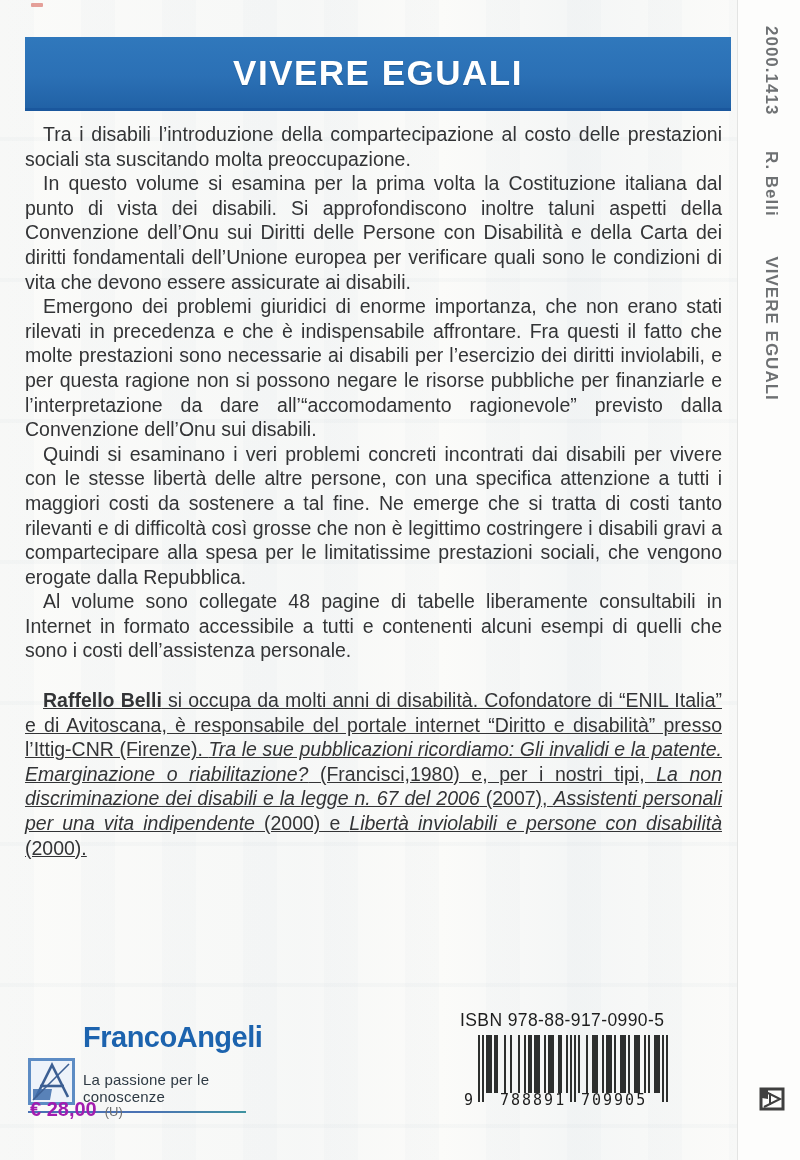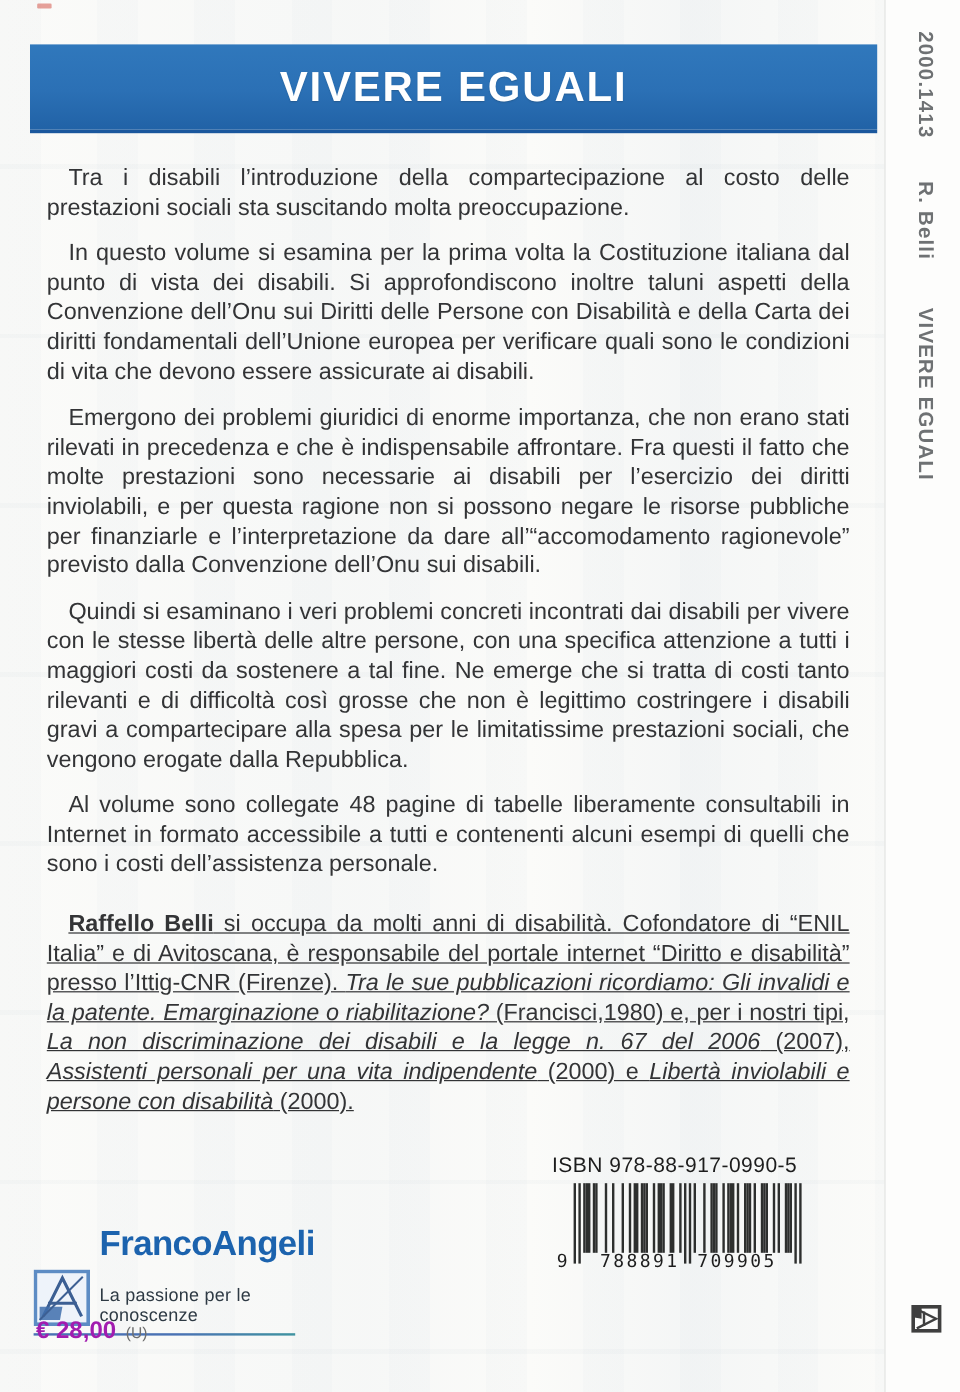--- a/index.html
+++ b/index.html
@@ -32,40 +32,40 @@
     display:flex;align-items:center;justify-content:center;
   }
   .banner h1{
     margin:0;color:#fff;font-size:35px;font-weight:700;letter-spacing:1.5px;
     text-shadow:0 1px 1px rgba(30,60,90,.35);
   }
 
   
   .copy{position:absolute;left:25px;top:122px;width:697px;color:#333436;
     font-size:19.5px;line-height:24.6px;text-align:justify;}
-  .copy p{margin:14px;text-indent:18px;}
+  .copy p{margin:0;text-indent:18px;}
   .bio{margin-top:25px !important;text-decoration:underline;}
 
   
   .publisher{position:absolute;left:28px;top:1022px;width:218px;}
   .pub-row{display:flex;align-items:flex-end;}
   .pub-icon{width:47px;height:47px;flex:0 0 auto;}
   .pub-text{margin-left:8px;}
   .pub-name{font-size:29px;font-weight:700;letter-spacing:-0.5px;line-height:30px;}
   .pub-tag{font-size:15px;color:#2e3a44;letter-spacing:0.2px;margin-top:19px;}
   .pub-rule{margin-top:6px;height:2px;width:218px;
     background:linear-gradient(90deg,#4a72b4 0%,#4a72b4 55%,#3f93a0 100%);}
 
   
   .price{position:absolute;left:30px;top:1098px;display:flex;align-items:baseline;gap:8px;}
   .price-amount{font-size:20px;font-weight:700;color:#a21caf;}
   .price-note{font-size:13px;color:#6e6e6e;}
 
   
-  .isbn-block{position:absolute;left:460px;top:961px;}
+  .isbn-block{position:absolute;left:460px;top:1010px;}
   .isbn-label{font-size:17.5px;color:#1d1d1d;letter-spacing:0.4px;margin-bottom:4px;}
   .barcode{position:relative;width:190px;height:80px;margin-left:4px;}
   .bars{position:absolute;left:14px;top:0;width:190px;height:76px;}
   .bar{position:absolute;top:0;width:2px;height:58px;background:#2d2f2e;}
   .bar.guard{height:67px;}
   .bc-digits{position:absolute;top:56px;width:100%;font-family:"DejaVu Sans Mono",monospace;
     font-size:15px;color:#1d1d1d;}
   .bc-first{position:absolute;left:0;top:0;}
   .bc-left{position:absolute;left:36px;top:0;letter-spacing:2px;}
   .bc-right{position:absolute;left:117px;top:0;letter-spacing:2px;}

